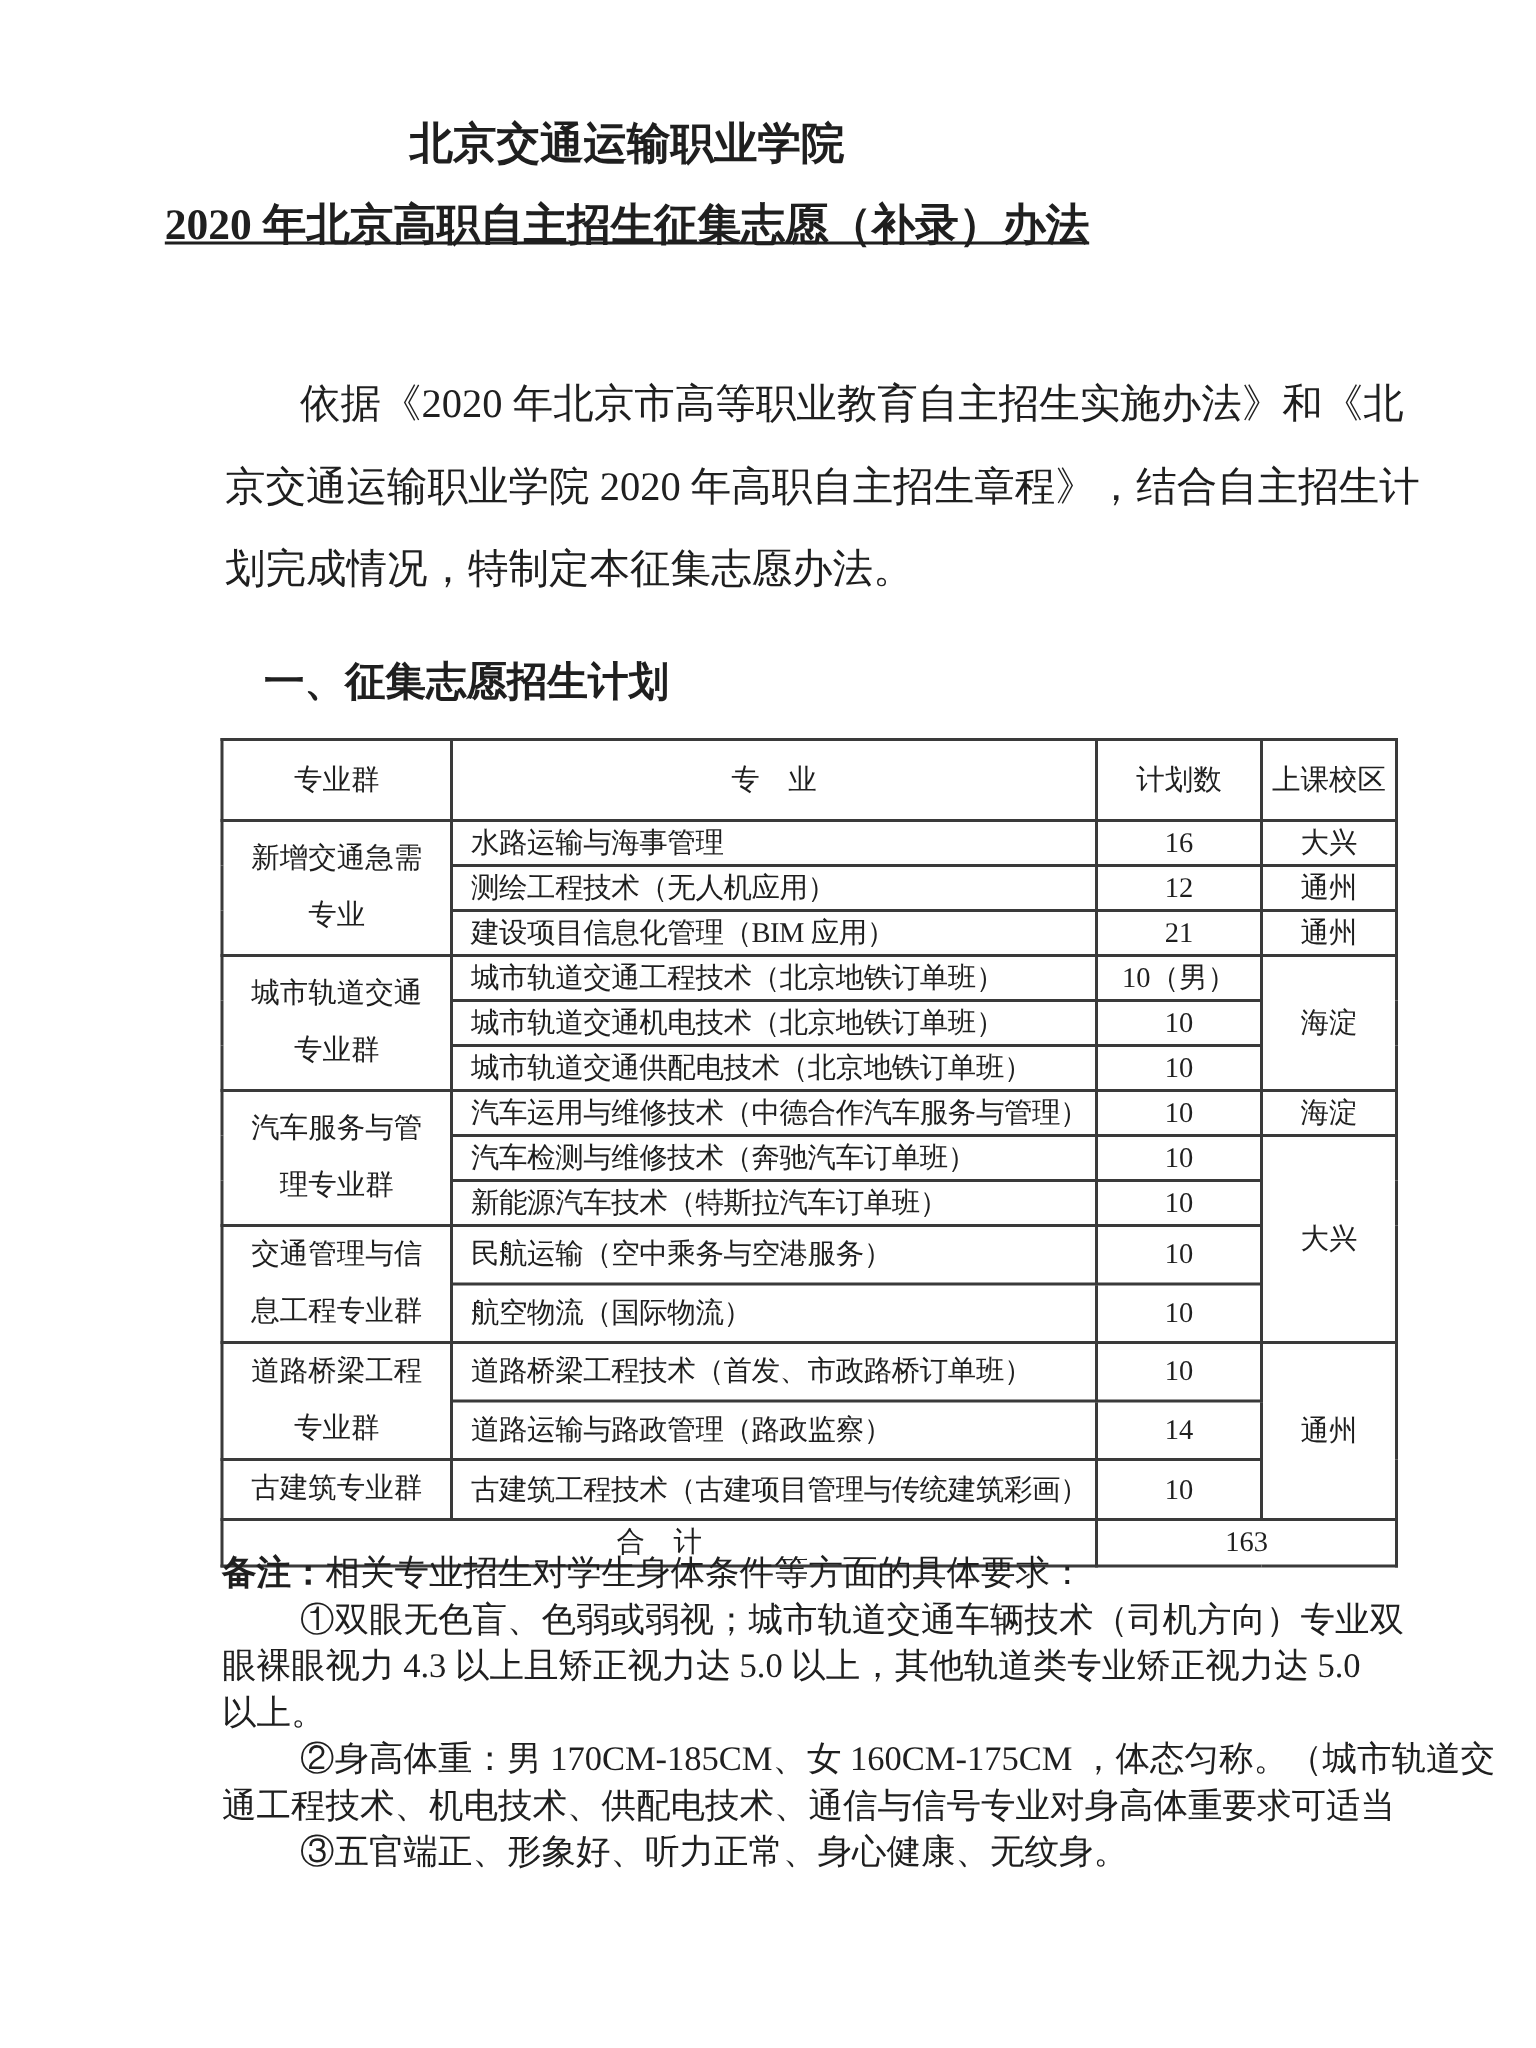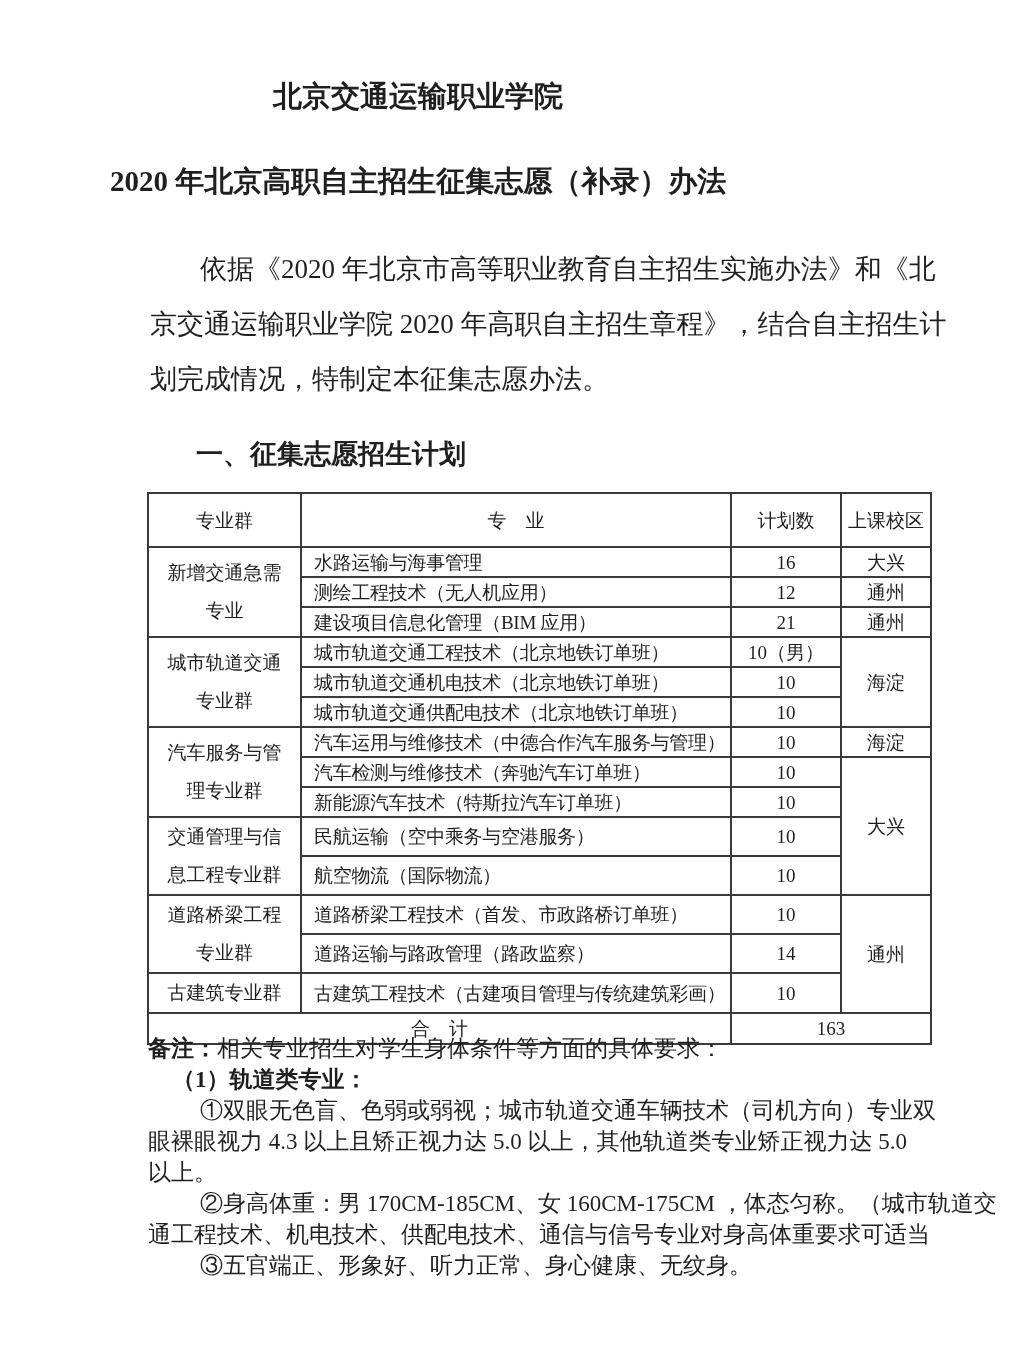--- a/index.html
+++ b/index.html
@@ -6,34 +6,34 @@
   .page {
     position:relative; width:1024px; height:1365px; background:#ffffff;
     color:#1f1f1f; font-family:"Liberation Serif","DejaVu Serif",serif;
     overflow:hidden;
   }
   .doc-title {
     position:absolute; left:0; width:836px; text-align:center;
     font-size:29px; font-weight:bold; line-height:32px; white-space:nowrap;
   }
   .doc-title.l1 { top:80px; }
-  .doc-title.l2 { top:165px; }
+  .doc-title.l2 { top:134px;text-decoration:underline; }
   .intro {
     position:absolute; top:242px; left:150px; width:730px;
     font-size:27px;
   }
   .intro .line {
     height:55px; line-height:55px; white-space:nowrap;
     text-align:justify; text-align-last:justify;
   }
   .intro .line.first { text-indent:50px; }
   .intro .line.last { text-align-last:left; }
   .sec-heading {
     position:absolute; top:436px; left:176px;
-    font-size:27px; font-weight:bold; white-space:nowrap;margin-left:20px;
+    font-size:27px; font-weight:bold; white-space:nowrap;
   }
   table.plan {
     position:absolute; top:492px; left:147px; width:783px;
     border-collapse:collapse; table-layout:fixed;
     font-size:19px; color:#1f1f1f;border-radius:21px;
   }
   table.plan col.c1 { width:153px; }
   table.plan col.c2 { width:430px; }
   table.plan col.c3 { width:110px; }
   table.plan col.c4 { width:90px; }
@@ -160,21 +160,20 @@
       </tr>
       <tr class="total-row">
         <td colspan="2">合　计</td>
         <td colspan="2">163</td>
       </tr>
     </tbody>
   </table>
 
   <div class="notes">
     <div class="nline"><span class="b">备注：</span><span>相关专业招生对学生身体条件等方面的具体要求：</span></div>
-    <div class="nline ind1 b">（1）轨道类专业：</div>
     <div class="nline ind2">①双眼无色盲、色弱或弱视；城市轨道交通车辆技术（司机方向）专业双</div>
     <div class="nline">眼裸眼视力 4.3 以上且矫正视力达 5.0 以上，其他轨道类专业矫正视力达 5.0</div>
     <div class="nline">以上。</div>
     <div class="nline ind2">②身高体重：男 170CM-185CM、女 160CM-175CM ，体态匀称。（城市轨道交</div>
     <div class="nline">通工程技术、机电技术、供配电技术、通信与信号专业对身高体重要求可适当</div>
     <div class="nline ind2">③五官端正、形象好、听力正常、身心健康、无纹身。</div>
   </div>
 
 </div>
 

